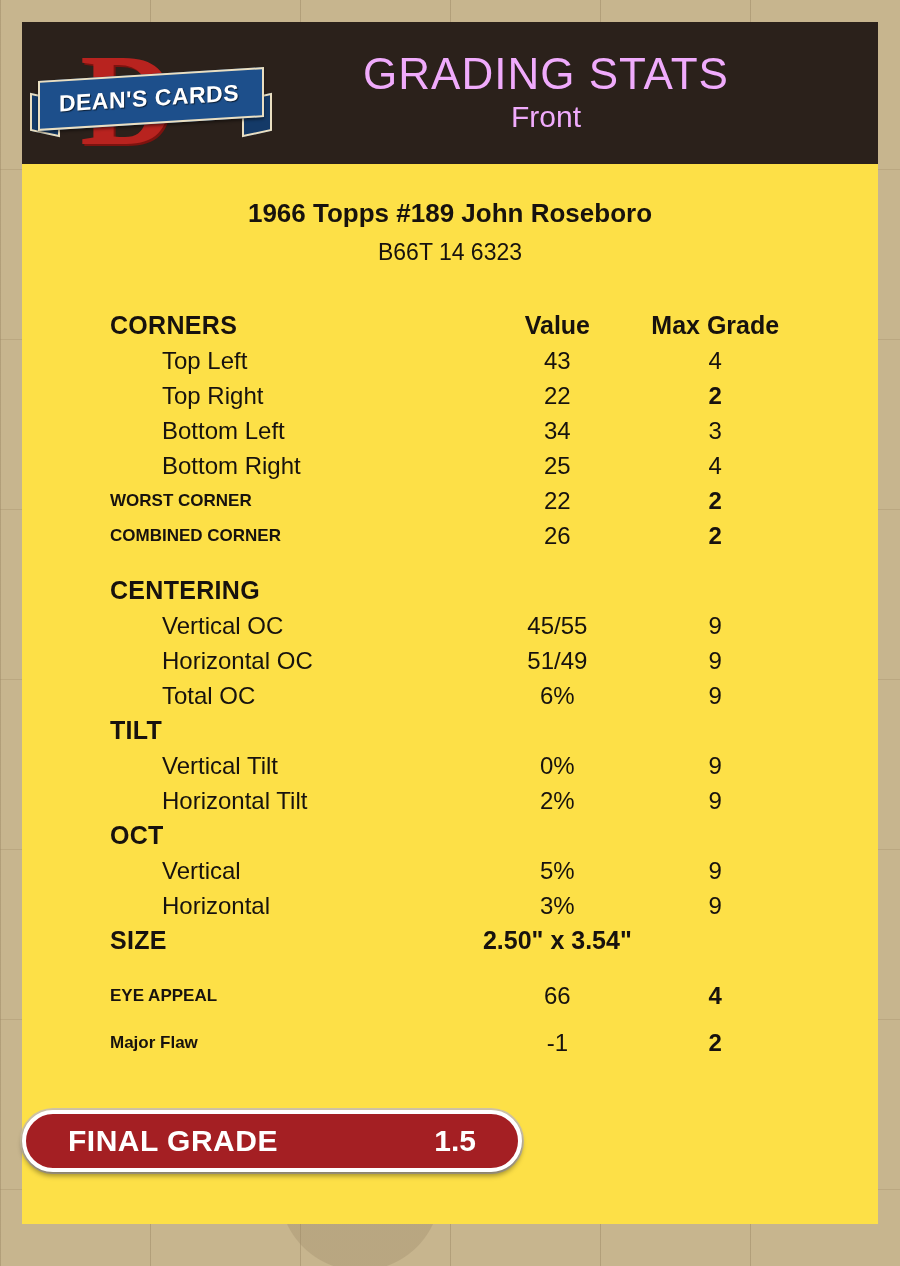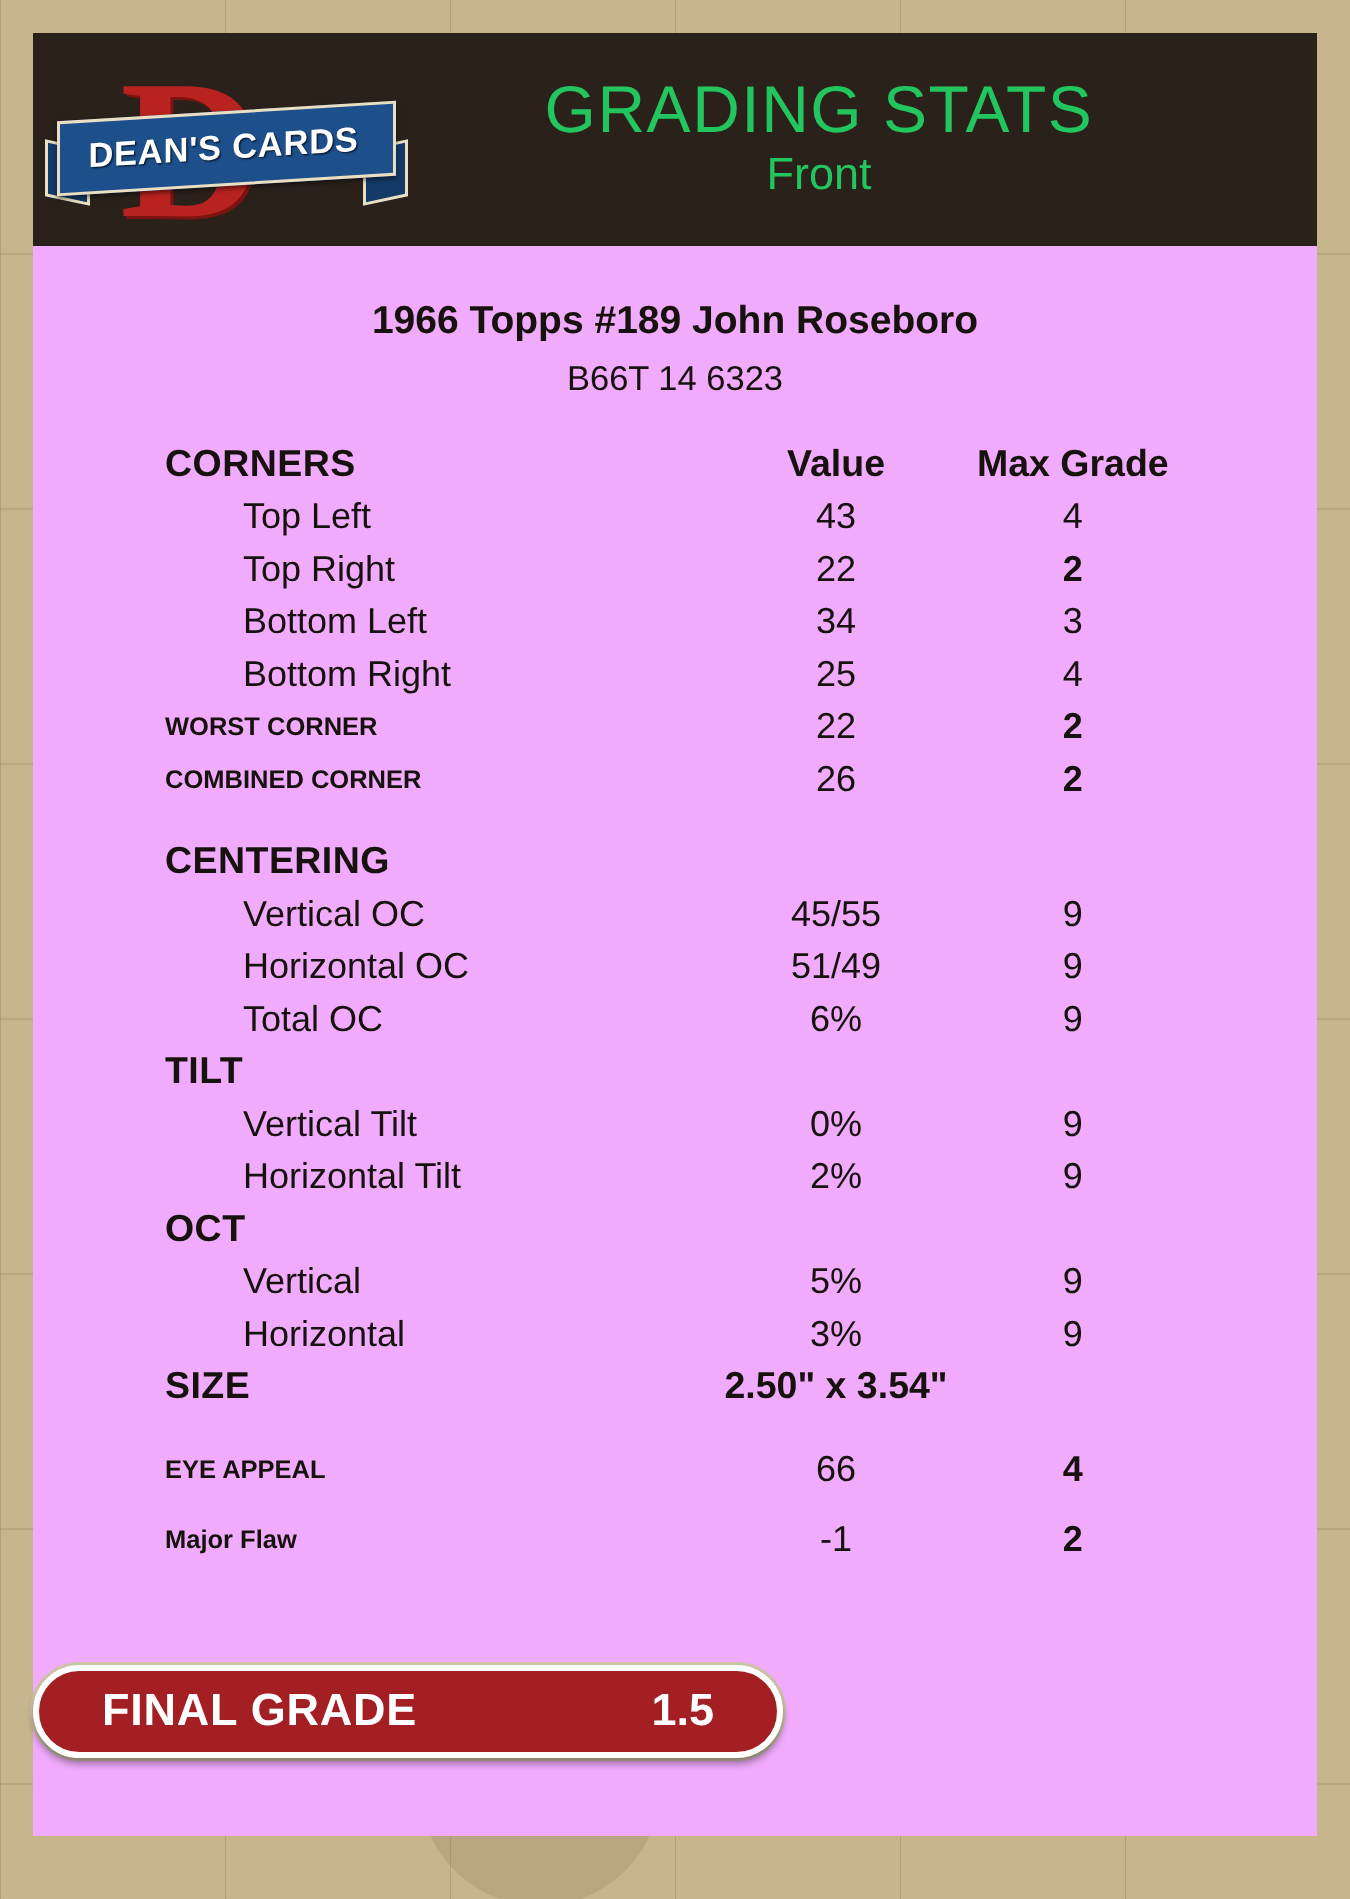--- a/index.html
+++ b/index.html
@@ -94,55 +94,55 @@
     height: 34px;
     background: #143a68;
     border: 2px solid #eadfc2;
   }
   .logo-tail-left { left: 8px; transform: skewY(12deg); }
   .logo-tail-right { left: 220px; transform: skewY(-12deg); }
 
   .header-titles {
     flex: 1 1 auto;
     text-align: center;
-    color: #22c55e;
+    color: #f0abfc;
     padding-right: 60px;
   }
   .header-title {
     font-size: 44px;
     letter-spacing: 1px;
     line-height: 1.08;
   }
   .header-sub {
     font-size: 30px;
     line-height: 1.25;
   }
 
   .sheet {
-    background: #f0abfc;
+    background: #fde047;
     height: 1060px;
     padding: 0;
     position: relative;
   }
   .card-title {
     text-align: center;
     font-size: 26px;
     font-weight: bold;
     color: #17120e;
     padding-top: 34px;
   }
   .card-sub {
     text-align: center;
     font-size: 23px;
     color: #17120e;
     padding-top: 10px;
   }
 
   .stats {
-    margin: 26px auto 0 auto;
+    margin: 42px auto 0 auto;
     width: 680px;
     border-collapse: collapse;
   }
   .stats td {
     color: #17120e;
     padding: 0;
     height: 35px;
     vertical-align: middle;
     font-size: 24px;
   }

